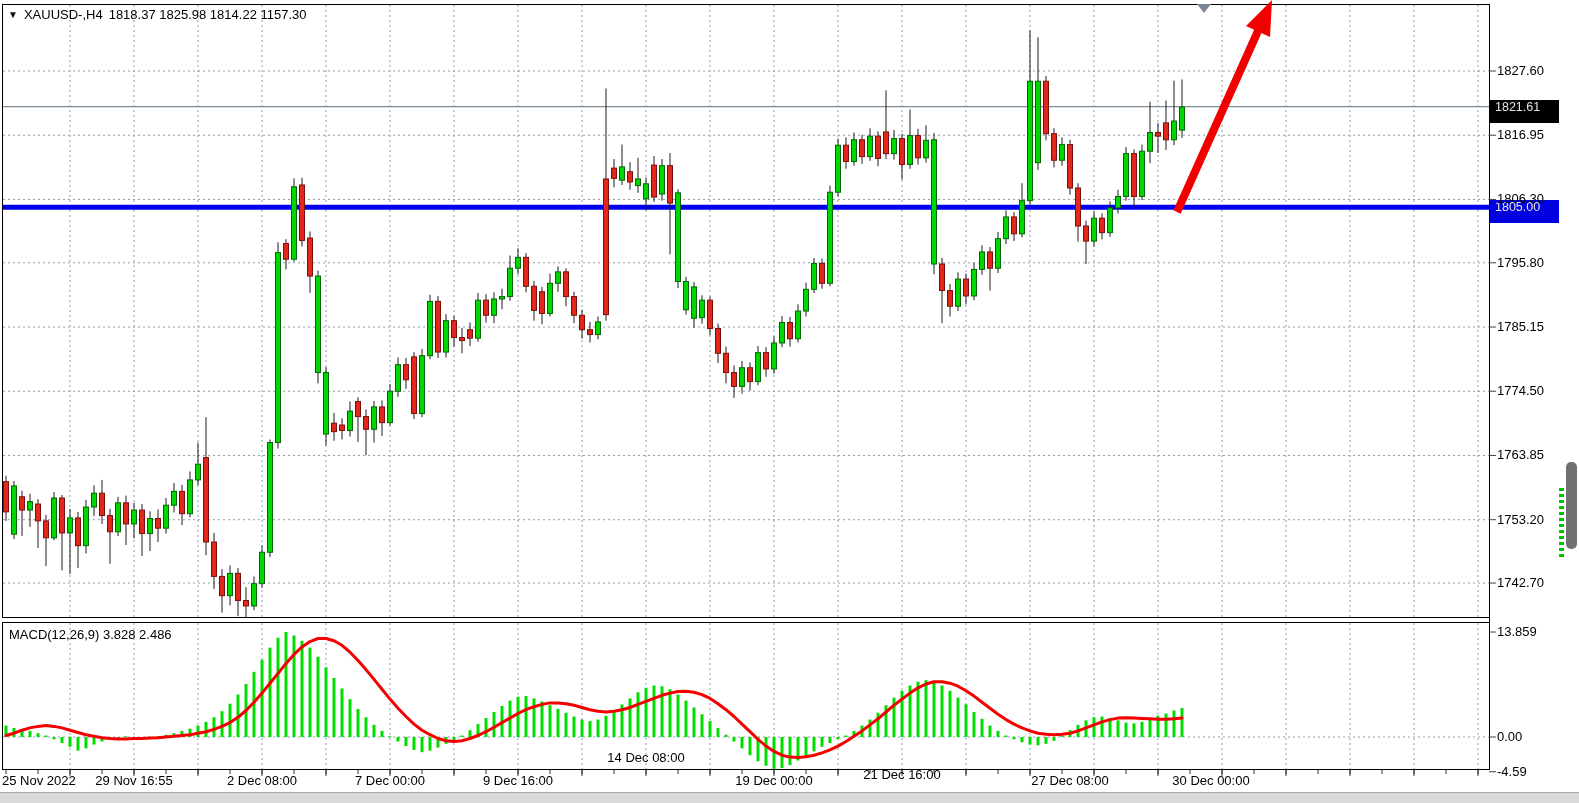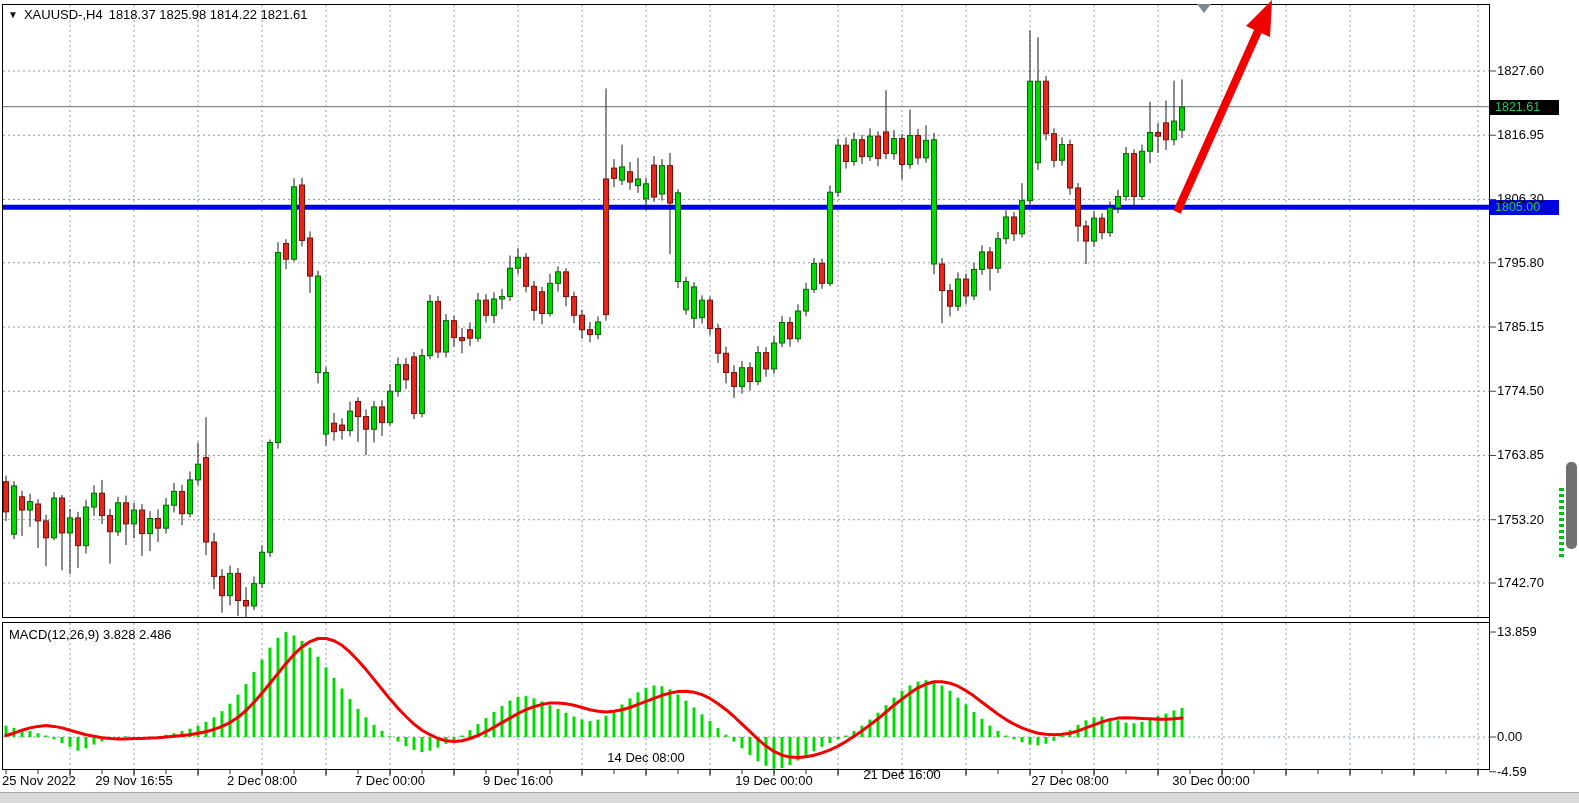--- a/index.html
+++ b/index.html
@@ -4,21 +4,21 @@
 <style>
   html,body{margin:0;padding:0;}
   body{width:1579px;height:803px;background:#ececec;position:relative;overflow:hidden;
        font-family:"Liberation Sans", sans-serif;}
   #stage{position:absolute;left:0;top:0;width:1579px;height:803px;background:#ffffff;}
   #chart-svg{position:absolute;left:0;top:0;}
   .lbl{position:absolute;font-size:13px;color:#000;white-space:nowrap;line-height:14px;}
   #title{left:8px;top:8px;display:flex;align-items:center;gap:6px;}
   #title .tri{font-size:10px;color:#111;}
   #macd-label{left:9px;top:628px;}
-  .tag{position:absolute;left:1490px;width:69px;height:15px;color:#22c55e;font-size:12.5px;
+  .tag{position:absolute;left:1490px;width:69px;height:23px;color:#e5e5e5;font-size:12.5px;
        line-height:15px;padding-left:5px;box-sizing:border-box;}
   #tag-current{background:#000;}
   #tag-hline{background:#0000e0;}
   #bottom-strip{position:absolute;left:0;top:792px;width:1579px;height:11px;background:#d9d9d9;
        border-top:1px solid #a8a8a8;}
   #scroll-thumb{position:absolute;left:1566px;top:462px;width:11px;height:87px;background:#5c5c5c;
        border-radius:5px;opacity:0.88;}
 </style>
 </head>
 <body>
@@ -650,21 +650,21 @@
         <rect x="1559" y="536" width="5" height="3" fill="#00c400"></rect>
         <rect x="1559" y="542" width="5" height="3" fill="#00c400"></rect>
         <rect x="1559" y="548" width="5" height="3" fill="#00c400"></rect>
         <rect x="1559" y="554" width="5" height="3" fill="#00c400"></rect>
       </g>
     </svg>
 
   <div id="title" class="lbl">
     <span class="tri">▼</span>
     <span>XAUUSD-,H4</span>
-    <span>1818.37 1825.98 1814.22 1821.61</span>
+    <span>1818.37 1825.98 1814.22 1157.30</span>
   </div>
 
   <div id="macd-label" class="lbl">MACD(12,26,9) 3.828 2.486</div>
 
   <div id="tag-current" class="tag" style="top: 99.6257px;">1821.61</div>
   <div id="tag-hline" class="tag" style="top: 199.801px;">1805.00</div>
 
   <div id="labels-layer">
       <div class="lbl" style="left: 1497px; top: 64px;">1827.60</div>
       <div class="lbl" style="left: 1497px; top: 128.23px;">1816.95</div>

